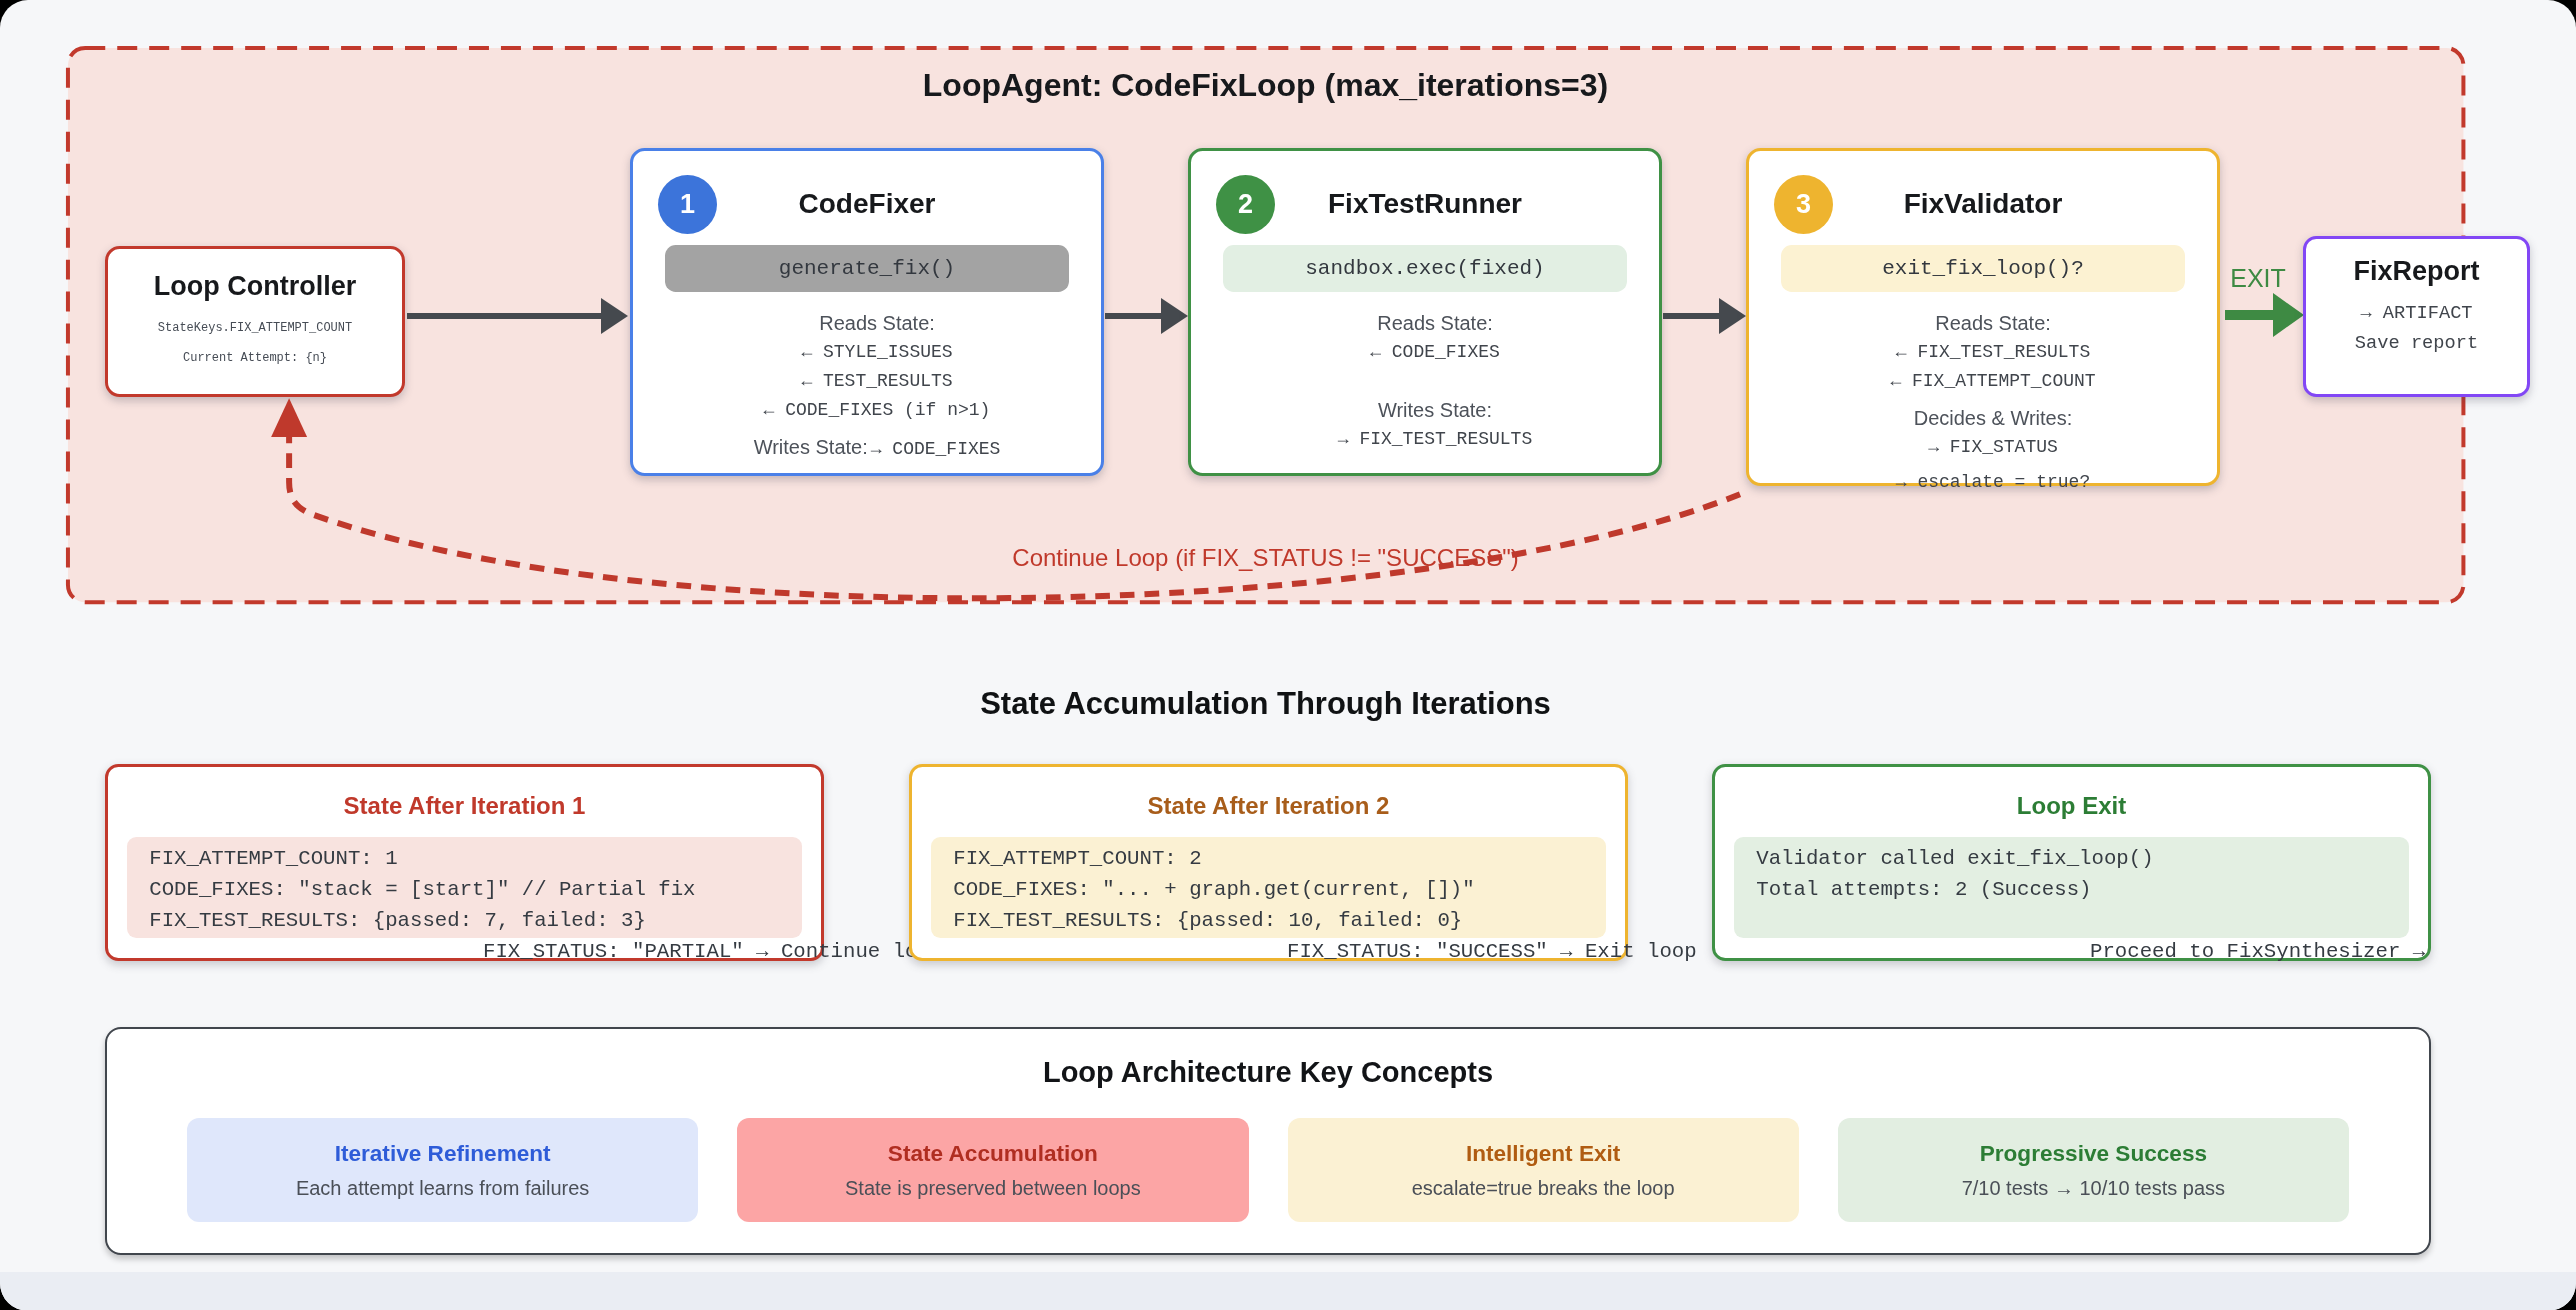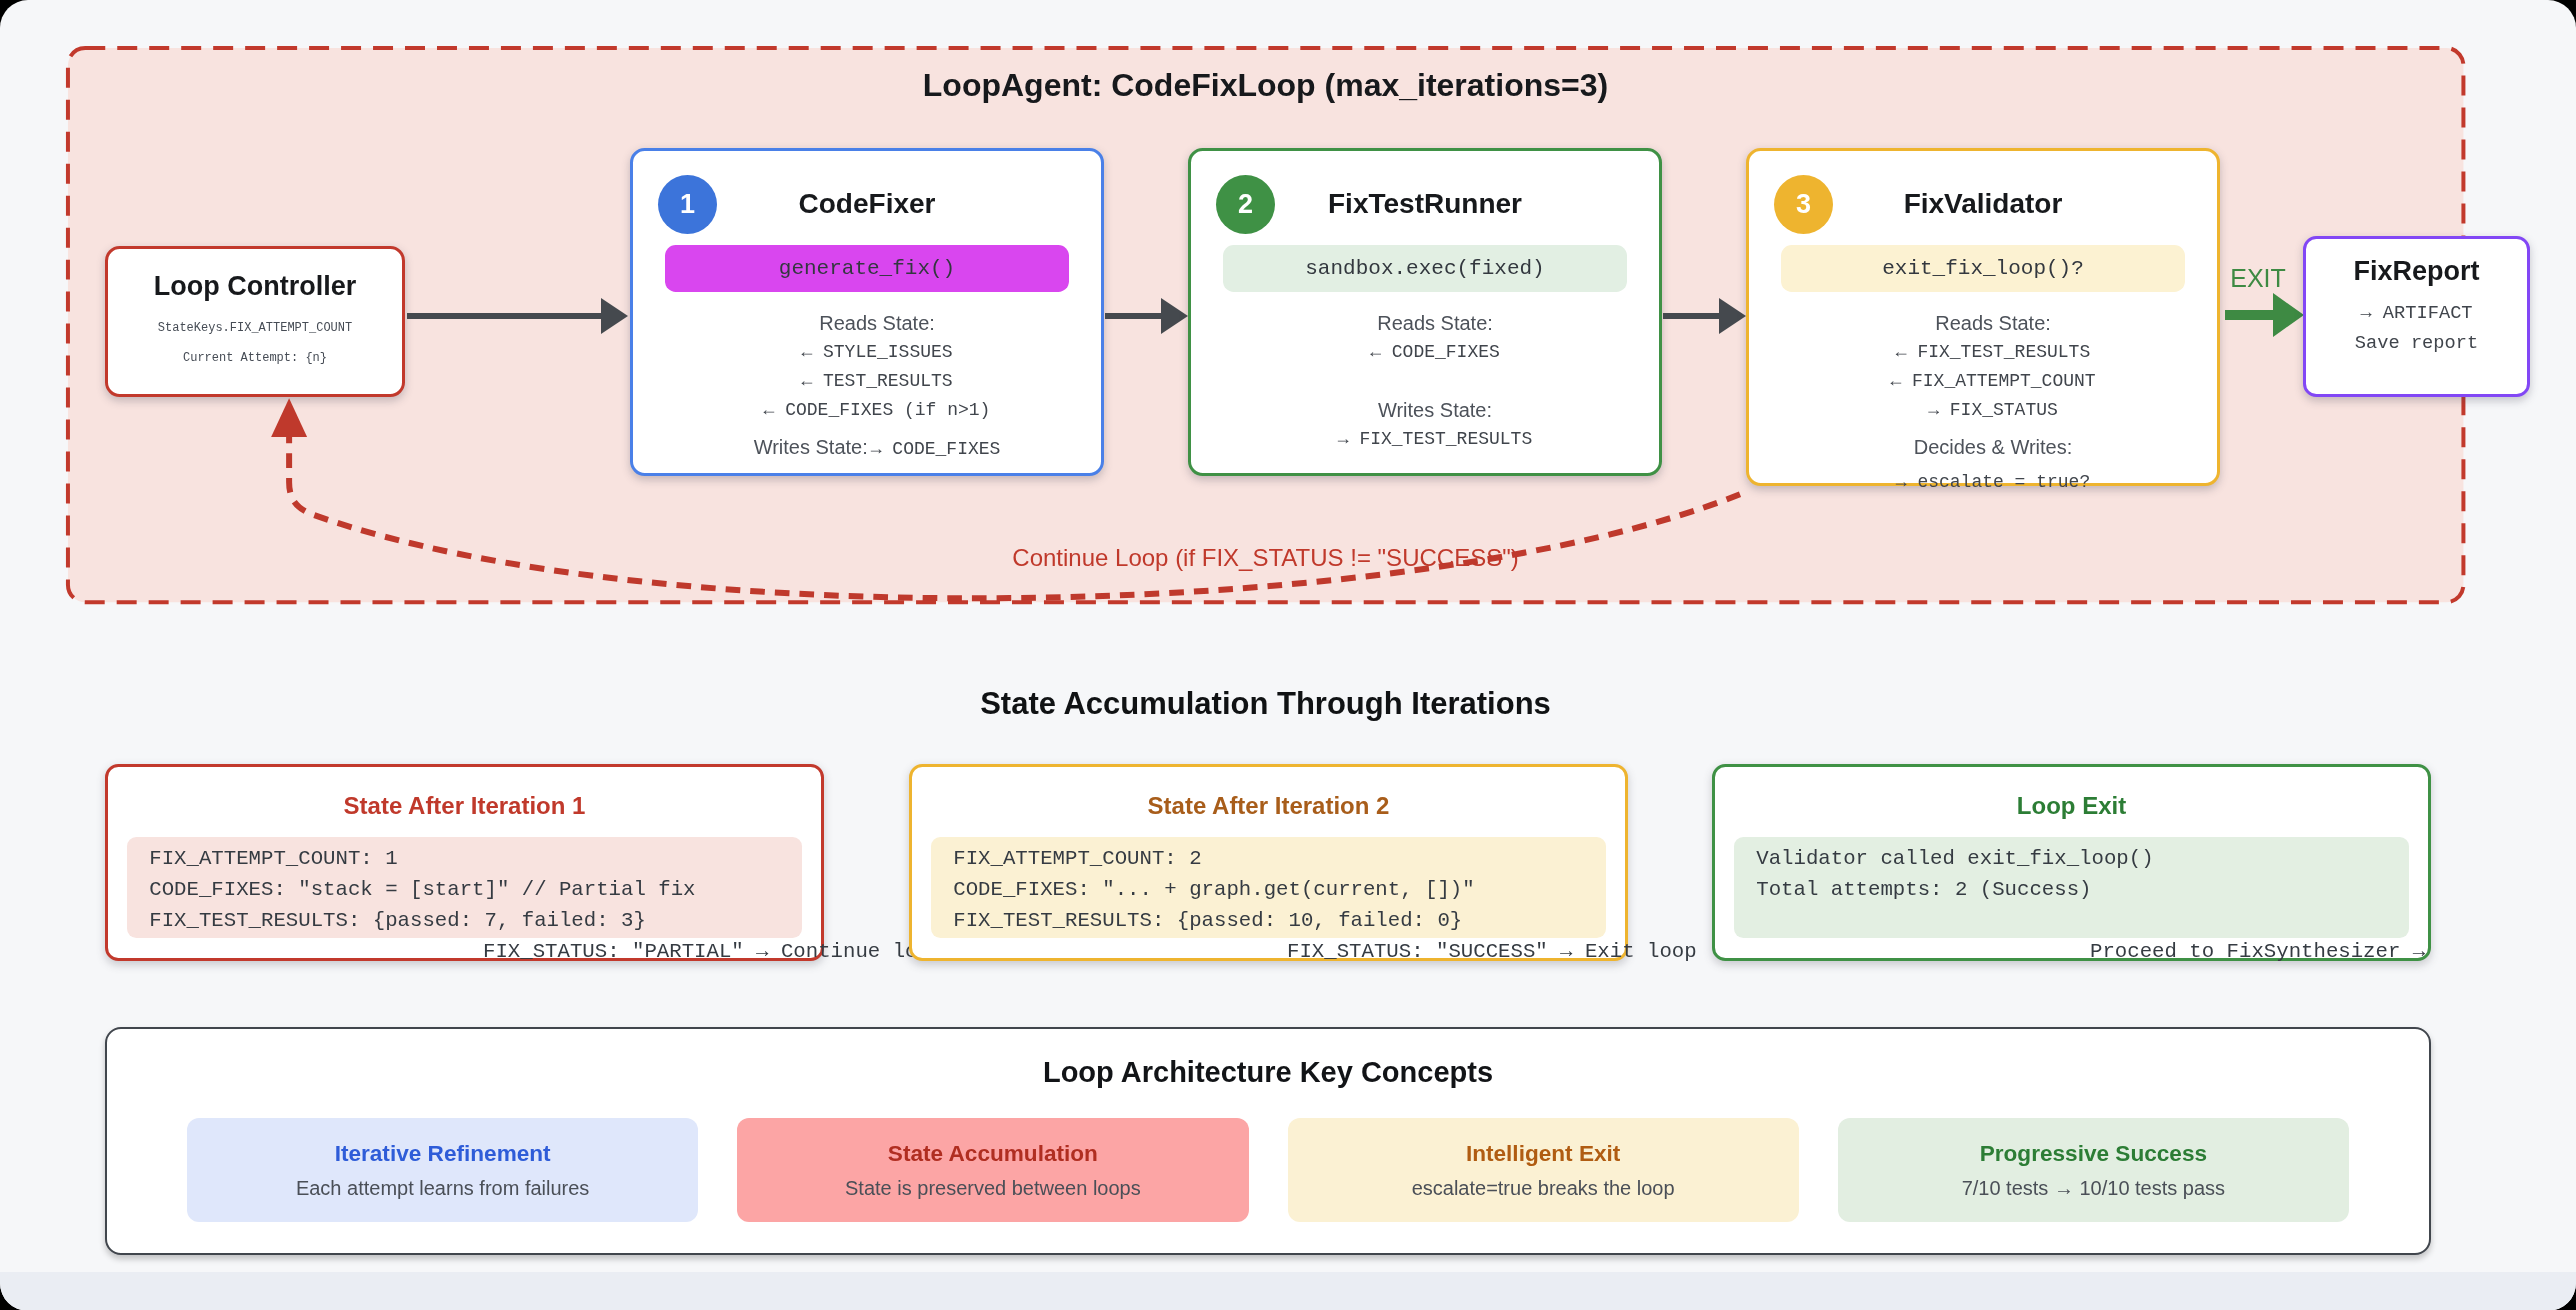--- a/index.html
+++ b/index.html
@@ -29,21 +29,21 @@
   .agent{width:474px;height:328px;border:3.3px solid;box-sizing:border-box;text-align:center;}
   .agent.blue{left:630px;top:148px;border-color:#4a80e8;}
   .agent.green{left:1188px;top:148px;border-color:#3f9145;}
   .agent.amber{left:1746px;top:148px;border-color:#eeb42f;height:338px;}
   .num-circle{position:absolute;left:25px;top:24px;width:59px;height:59px;border-radius:50%;color:#fff;font-size:27px;font-weight:bold;line-height:59px;text-align:center;}
   .blue .num-circle{background:#3c74da;}
   .green .num-circle{background:#3f9145;}
   .amber .num-circle{background:#eeb42f;}
   .agent-title{margin-top:37px;font-size:28px;font-weight:bold;color:#17191c;}
   .method-pill{margin:25px 32px 0 32px;height:47px;line-height:47px;border-radius:10.7px;font-family:"Liberation Mono","DejaVu Sans Mono",monospace;font-size:21px;color:#33383f;}
-  .blue .method-pill{background:#d946ef;}
+  .blue .method-pill{background:#a3a3a3;}
   .green .method-pill{background:#e2efe3;}
   .amber .method-pill{background:#fcf2d2;}
   .rows{margin-top:17.3px;}
   .row{line-height:29px;padding-left:20px;}
   .row-head{font-size:20px;color:#4d525a;}
   .row-mono{font-family:"Liberation Mono","DejaVu Sans Mono",monospace;font-size:18px;color:#40454c;}
   .row-gap{height:29px;}
   .mt12{margin-top:8px;}
 
   
@@ -151,22 +151,22 @@
   </div>
 
   <div class="abs node agent amber">
     <div class="num-circle">3</div>
     <div class="agent-title">FixValidator</div>
     <div class="method-pill">exit_fix_loop()?</div>
     <div class="rows">
       <div class="row row-head">Reads State:</div>
       <div class="row row-mono">← FIX_TEST_RESULTS</div>
       <div class="row row-mono">← FIX_ATTEMPT_COUNT</div>
+      <div class="row row-head mt12">Decides &amp; Writes:</div>
       <div class="row row-mono">→ FIX_STATUS</div>
-      <div class="row row-head mt12">Decides &amp; Writes:</div>
       <div class="row row-mono" style="margin-top:5.3px;">→ escalate = true?</div>
     </div>
   </div>
 
   <div class="abs exit-label">EXIT</div>
   <div class="arrow exit" style="left:2225px;top:293px;width:79px;height:44px;">
     <div class="shaft"></div>
     <div class="head"></div>
   </div>
 

